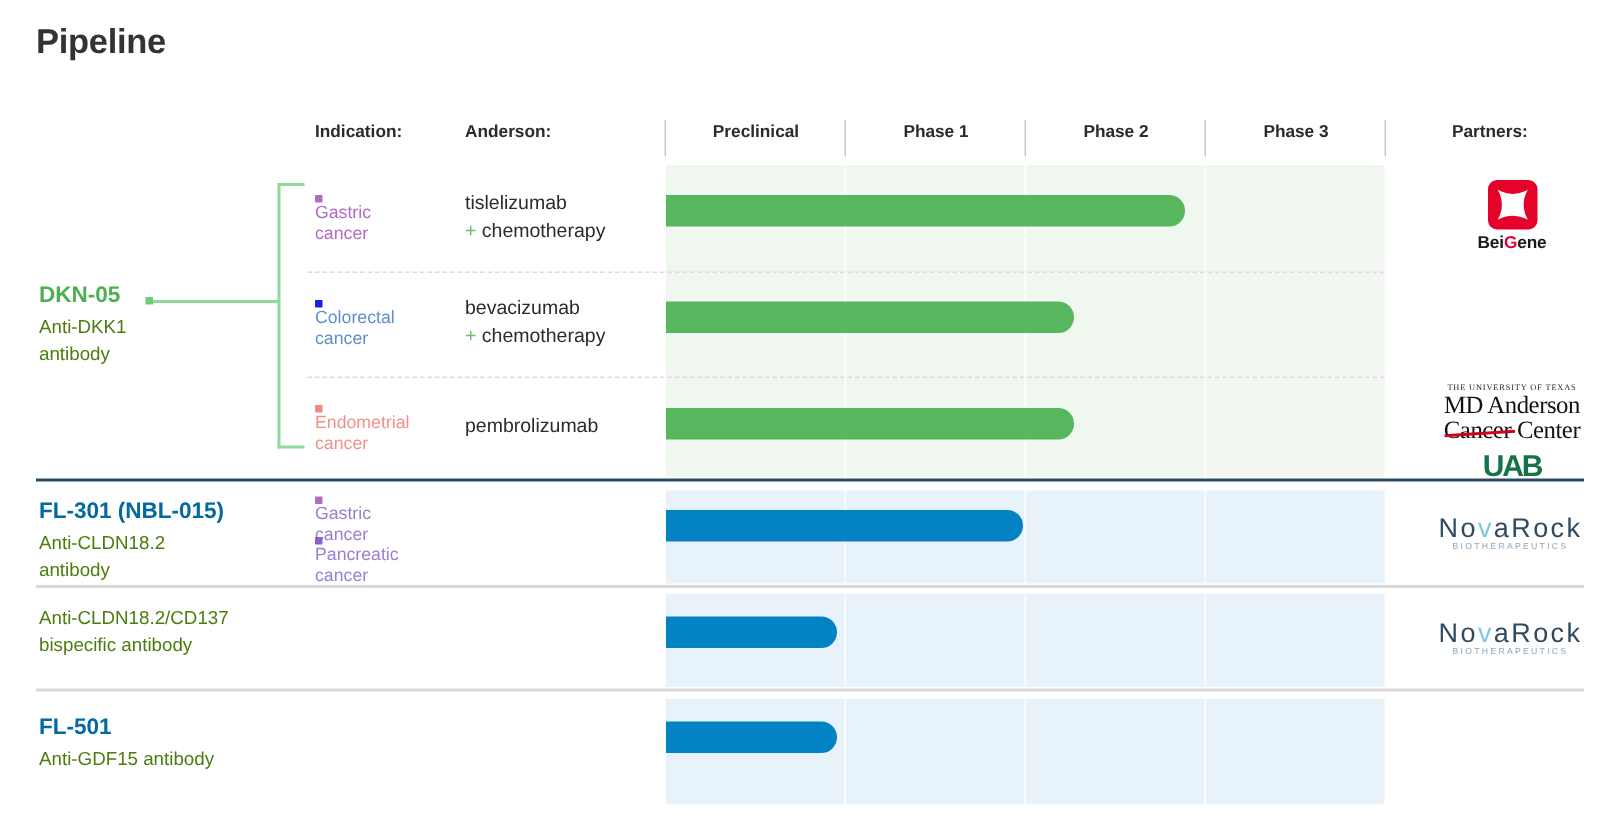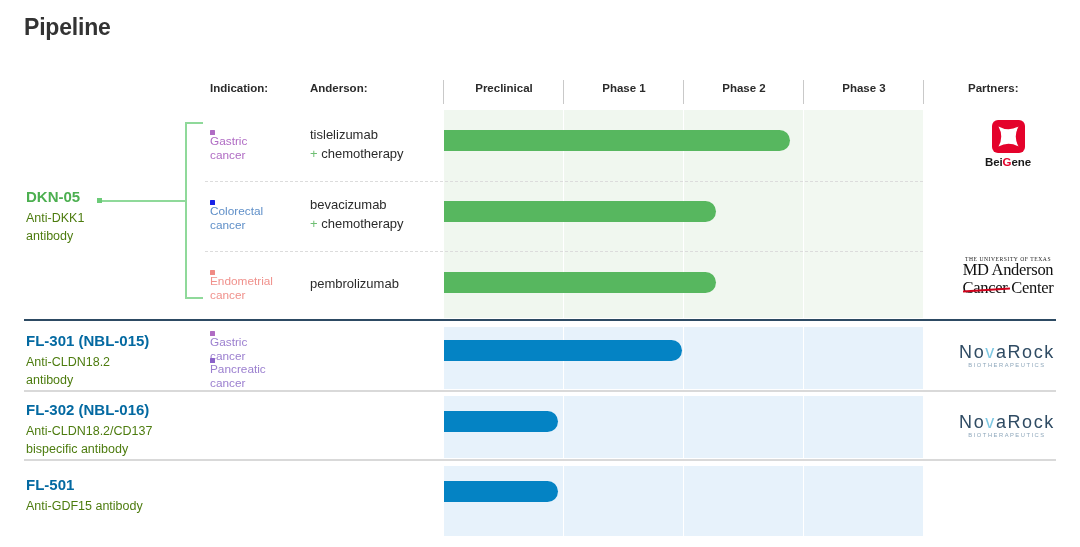--- a/index.html
+++ b/index.html
@@ -328,20 +328,21 @@
     </div>
   </div>
 
   <div class="partner" style="left:944px; top:256px; width:128px;">
     <div class="mda-top">THE UNIVERSITY OF TEXAS</div>
     <div class="mda-main">MD Anderson</div>
     <div class="mda-line2">
       <span>Cancer</span><span> Center</span>
       <span class="mda-strike"></span>
     </div>
+    <div class="uab">UAB</div>
   </div>
 
   <div class="divider-strong" style="left:24px; top:319px; width:1032px;"></div>
 
   <div class="colbg blue" style="left:444px; width:119px; top:327px; height:62px;"></div>
   <div class="colbg blue" style="left:564px; width:119px; top:327px; height:62px;"></div>
   <div class="colbg blue" style="left:684px; width:119px; top:327px; height:62px;"></div>
   <div class="colbg blue" style="left:804px; width:119px; top:327px; height:62px;"></div>
 
   <div class="colbg blue" style="left:444px; width:119px; top:396px; height:62px;"></div>
@@ -371,21 +372,20 @@
     <div class="indic-text" style="color:#9b7fcf;">Gastric
 cancer</div>
   </div>
   <div class="indic" style="top:358px; height:26px;">
     <div class="indic-swatch" style="background:#8b62c9; height:25px;"></div>
     <div class="indic-text" style="color:#9b7fcf;">Pancreatic
 cancer</div>
   </div>
 
   <div class="prog" style="top:401px;">
-    <div class="prog-name blue">FL-302 (NBL-016)</div>
     <div class="prog-desc" style="white-space:pre-line;">Anti-CLDN18.2/CD137
 bispecific antibody</div>
   </div>
 
   <div class="prog" style="top:476px;">
     <div class="prog-name blue">FL-501</div>
     <div class="prog-desc" style="white-space:pre-line;">Anti-GDF15 antibody</div>
   </div>
 
   <div class="partner" style="left:944px; top:342px; width:126px;">

